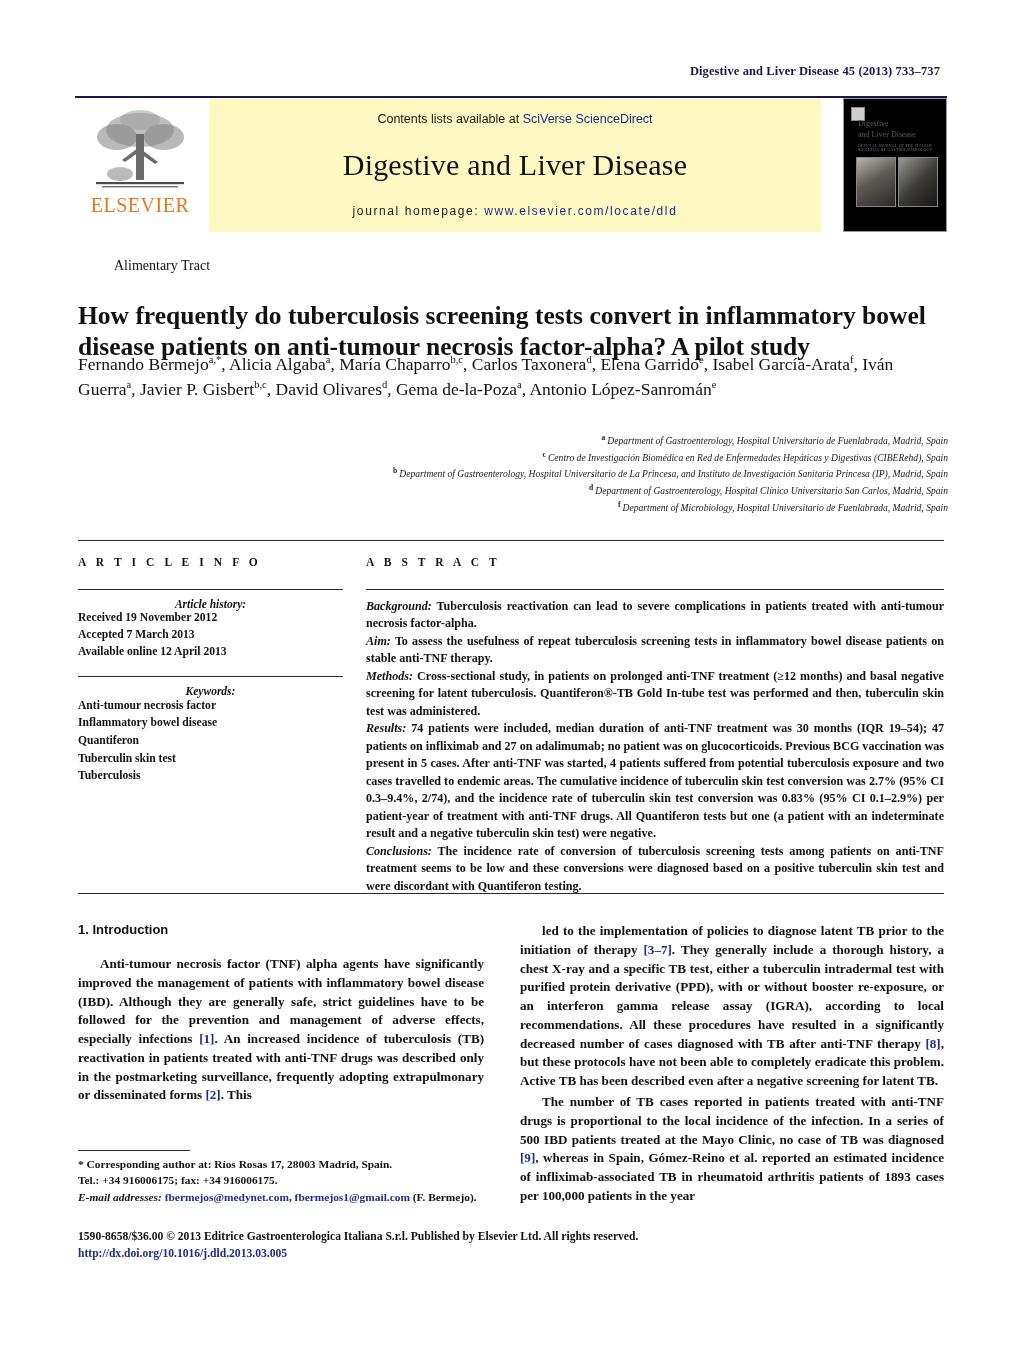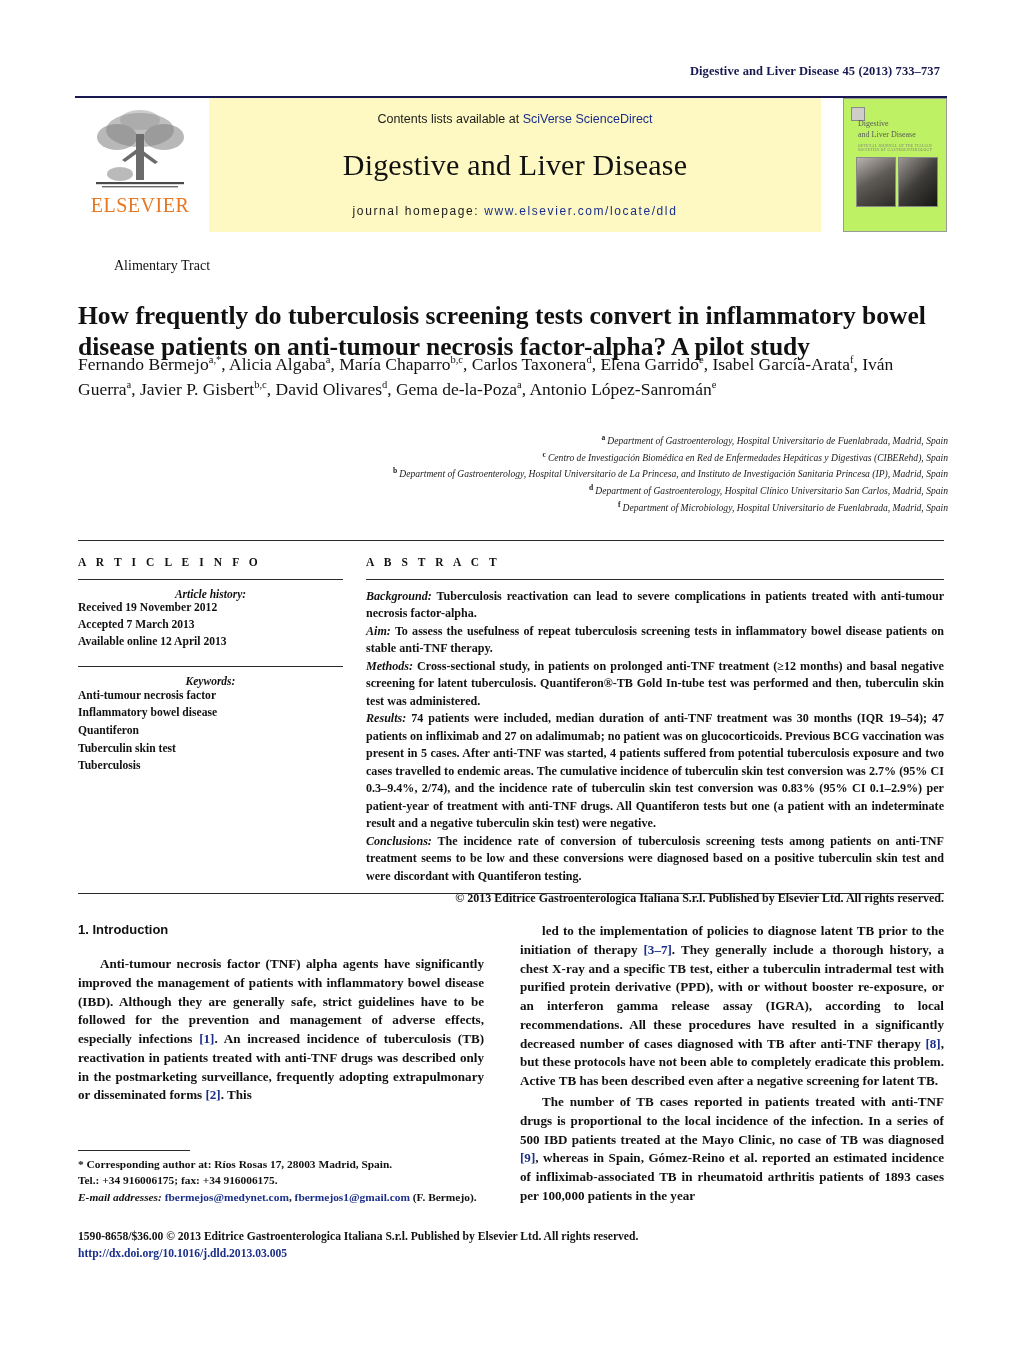--- a/index.html
+++ b/index.html
@@ -95,21 +95,21 @@
     letter-spacing: 1.6px;
     color: #1a1a1a;
   }
   .homepage-line .url { color: #1a2e8a; }
 
   .cover-thumb {
     flex: 0 0 104px;
     width: 104px;
     margin-left: 22px;
     border: 1px solid #999;
-    background: #bef264;
+    background: #000000;
     position: relative;
     box-sizing: border-box;
     overflow: hidden;
   }
   .cover-title {
     position: absolute;
     top: 20px;
     left: 14px;
     font-family: "Liberation Serif", serif;
     font-size: 8px;
@@ -230,21 +230,21 @@
     top: 556px;
     left: 366px;
     width: 578px;
   }
   .col-head {
     font-family: "Liberation Serif", serif;
     font-weight: bold;
     font-size: 11.5px;
     letter-spacing: 3.6px;
     color: #111;
-    margin-bottom: 11px;
+    margin-bottom: 21px;
   }
   .hr-thin {
     border-top: 1px solid #2b2b2b;
     margin: 0 0 8px 0;
   }
   .hr-thin2 {
     border-top: 1px solid #2b2b2b;
     margin: 15px 0 8px 0;
   }
   .meta-label {
@@ -444,21 +444,20 @@
   <div class="abs-col">
     <div class="col-head">A B S T R A C T</div>
     <div class="hr-thin"></div>
     <div class="abstract-body" id="abstract-body">
         <div><span class="ital">Background:</span><span> Tuberculosis reactivation can lead to severe complications in patients treated with anti-tumour necrosis factor-alpha.</span></div>
         <div><span class="ital">Aim:</span><span> To assess the usefulness of repeat tuberculosis screening tests in inflammatory bowel disease patients on stable anti-TNF therapy.</span></div>
         <div><span class="ital">Methods:</span><span> Cross-sectional study, in patients on prolonged anti-TNF treatment (≥12 months) and basal negative screening for latent tuberculosis. Quantiferon®-TB Gold In-tube test was performed and then, tuberculin skin test was administered.</span></div>
         <div><span class="ital">Results:</span><span> 74 patients were included, median duration of anti-TNF treatment was 30 months (IQR 19–54); 47 patients on infliximab and 27 on adalimumab; no patient was on glucocorticoids. Previous BCG vaccination was present in 5 cases. After anti-TNF was started, 4 patients suffered from potential tuberculosis exposure and two cases travelled to endemic areas. The cumulative incidence of tuberculin skin test conversion was 2.7% (95% CI 0.3–9.4%, 2/74), and the incidence rate of tuberculin skin test conversion was 0.83% (95% CI 0.1–2.9%) per patient-year of treatment with anti-TNF drugs. All Quantiferon tests but one (a patient with an indeterminate result and a negative tuberculin skin test) were negative.</span></div>
         <div><span class="ital">Conclusions:</span><span> The incidence rate of conversion of tuberculosis screening tests among patients on anti-TNF treatment seems to be low and these conversions were diagnosed based on a positive tuberculin skin test and were discordant with Quantiferon testing.</span></div>
       </div>
-    <div class="copyright-line">© 2013 Editrice Gastroenterologica Italiana S.r.l. Published by Elsevier Ltd. All rights reserved.</div>
   </div>
 
   <div class="body-left">
     <div class="sec-head">1.  Introduction</div>
     <div id="left-paras">
         <p class="para">Anti-tumour necrosis factor (TNF) alpha agents have significantly improved the management of patients with inflammatory bowel disease (IBD). Although they are generally safe, strict guidelines have to be followed for the prevention and management of adverse effects, especially infections <span class="ref">[1]</span>. An increased incidence of tuberculosis (TB) reactivation in patients treated with anti-TNF drugs was described only in the postmarketing surveillance, frequently adopting extrapulmonary or disseminated forms <span class="ref">[2]</span>. This</p>
       </div>
   </div>
 
   <div class="body-right">

